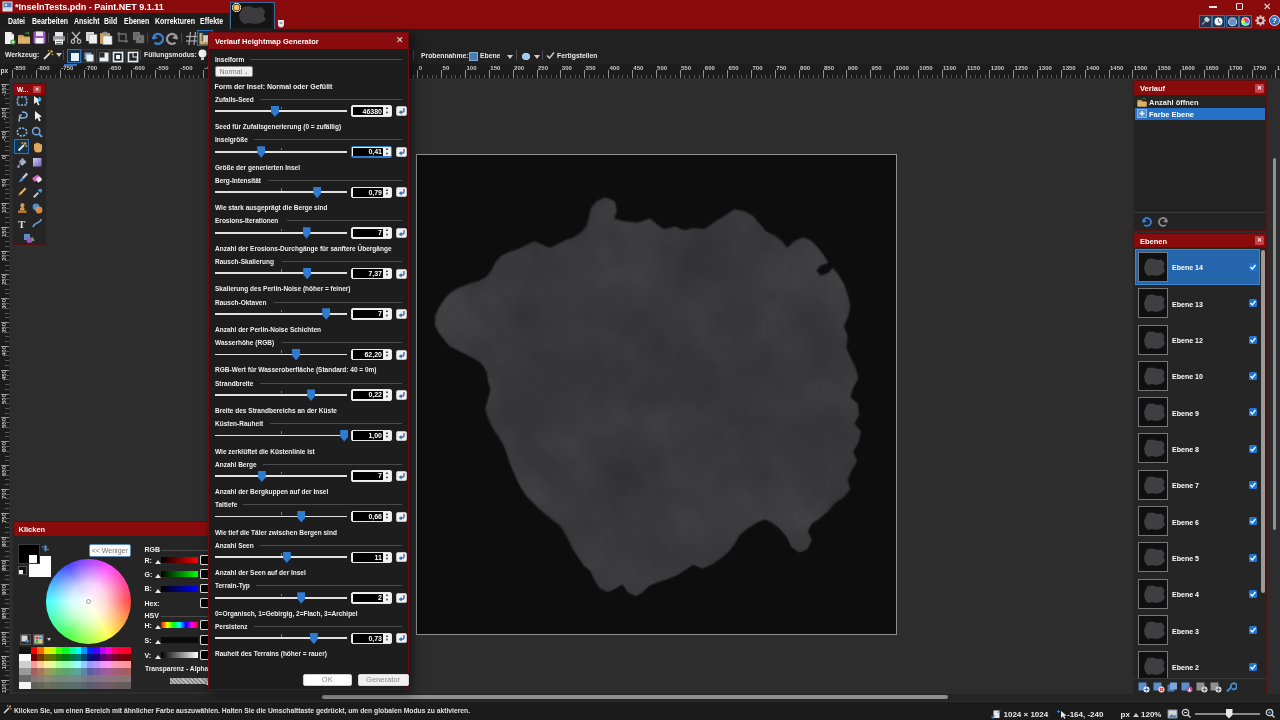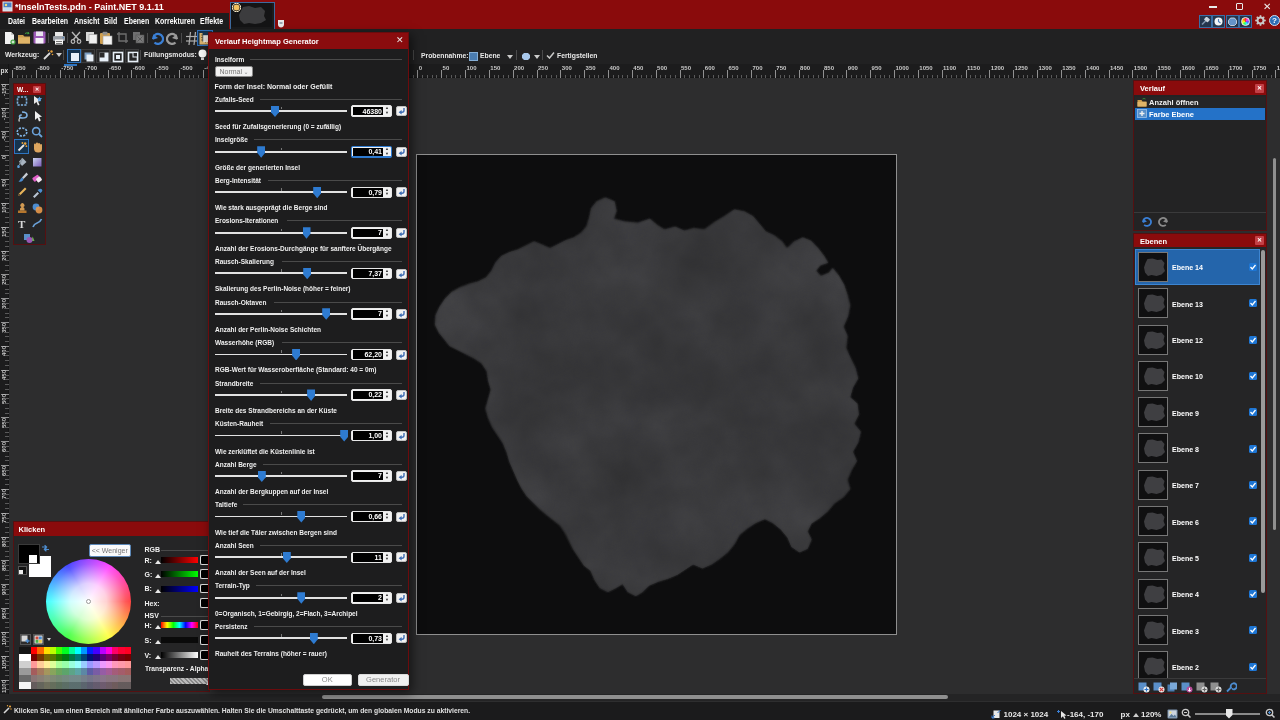--- a/index.html
+++ b/index.html
@@ -1244,21 +1244,21 @@
 <svg class="abs" style="left:991px;top:708.5px;" width="10" height="10">
       <rect x="2.5" y="1.5" width="6" height="7.5" fill="#e8e8e8"></rect>
       <path d="M1 9 l3 -3 m-3 3 v-2.5 m0 2.5 h2.5" stroke="#3a7fd5" stroke-width="1"></path>
       <path d="M9.5 1 l-3 3" stroke="#3a7fd5" stroke-width="1"></path>
     </svg>
 <div class="abs b" style="left:1003.5px;top:709.5px;font-size:8px;color:#e8e8e8;">1024 × 1024</div>
 <svg class="abs" style="left:1056.5px;top:708.5px;" width="10" height="10">
       <path d="M4 2 L4 9 L6 7.2 L7.2 9.8 L8.5 9.2 L7.3 6.7 L9.5 6.5 Z" fill="#e8e8e8"></path>
       <path d="M1.5 1 v3 M0 2.5 h3" stroke="#3a7fd5" stroke-width="1"></path>
     </svg>
-<div class="abs b" style="left:1067px;top:709.5px;font-size:8px;color:#e8e8e8;">-164, -170</div>
+<div class="abs b" style="left:1067px;top:709.5px;font-size:8px;color:#e8e8e8;">-164, -240</div>
 <div class="abs b" style="left:1120.5px;top:709.5px;font-size:8px;color:#e8e8e8;">px</div>
 <div class="abs" style="left:1132.5px;top:712.5px;width:0;height:0;border-left:3px solid transparent;border-right:3px solid transparent;border-bottom:4px solid #ccc;"></div>
 <div class="abs b" style="left:1141px;top:709.5px;font-size:8px;color:#e8e8e8;">120%</div>
 <svg class="abs" style="left:1166.5px;top:708.5px;" width="11" height="10">
       <rect x="0.5" y="0.5" width="10" height="9" rx="1" fill="#7d93ad"></rect>
       <rect x="1.5" y="1.5" width="8" height="7" fill="#cdd5de"></rect>
       <circle cx="3.5" cy="3.5" r="1" fill="#f5e07a"></circle>
       <path d="M1.5 8.5 L4.5 5 L6.5 7 L8 5.5 L9.5 8.5 Z" fill="#5a7a9a"></path>
     </svg>
 <svg class="abs" style="left:1181px;top:708px;" width="11" height="11">

